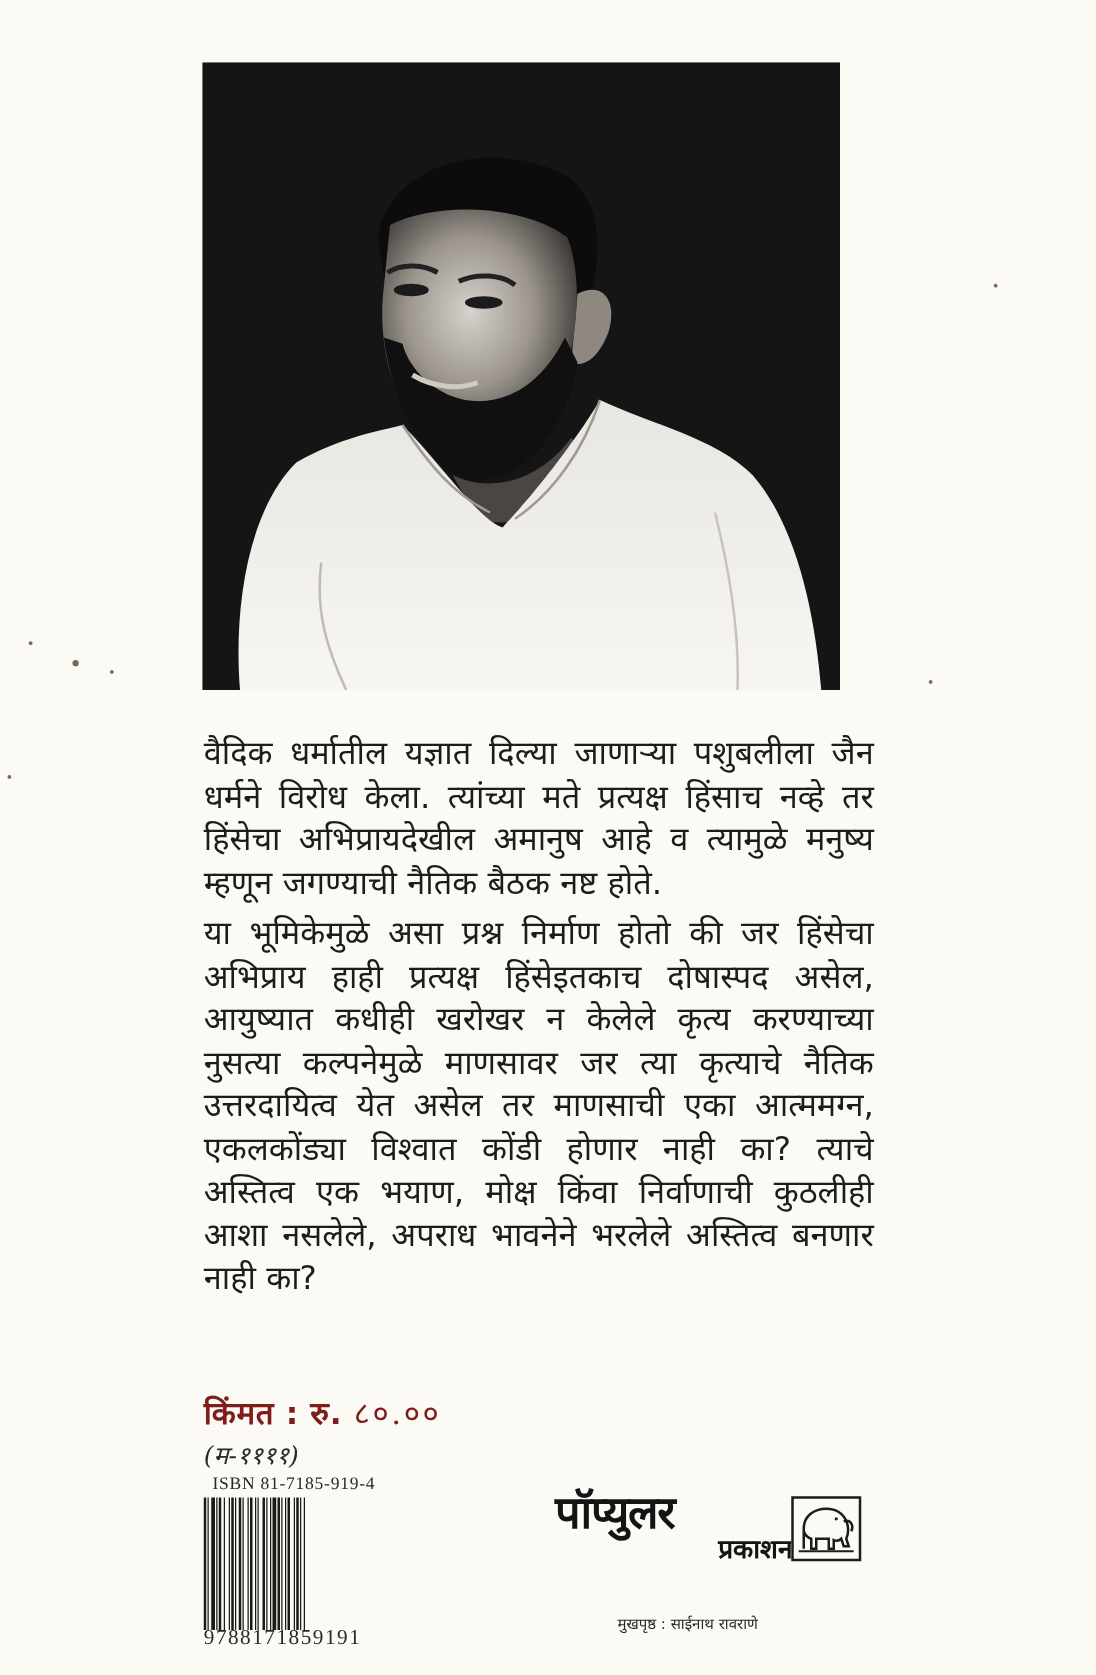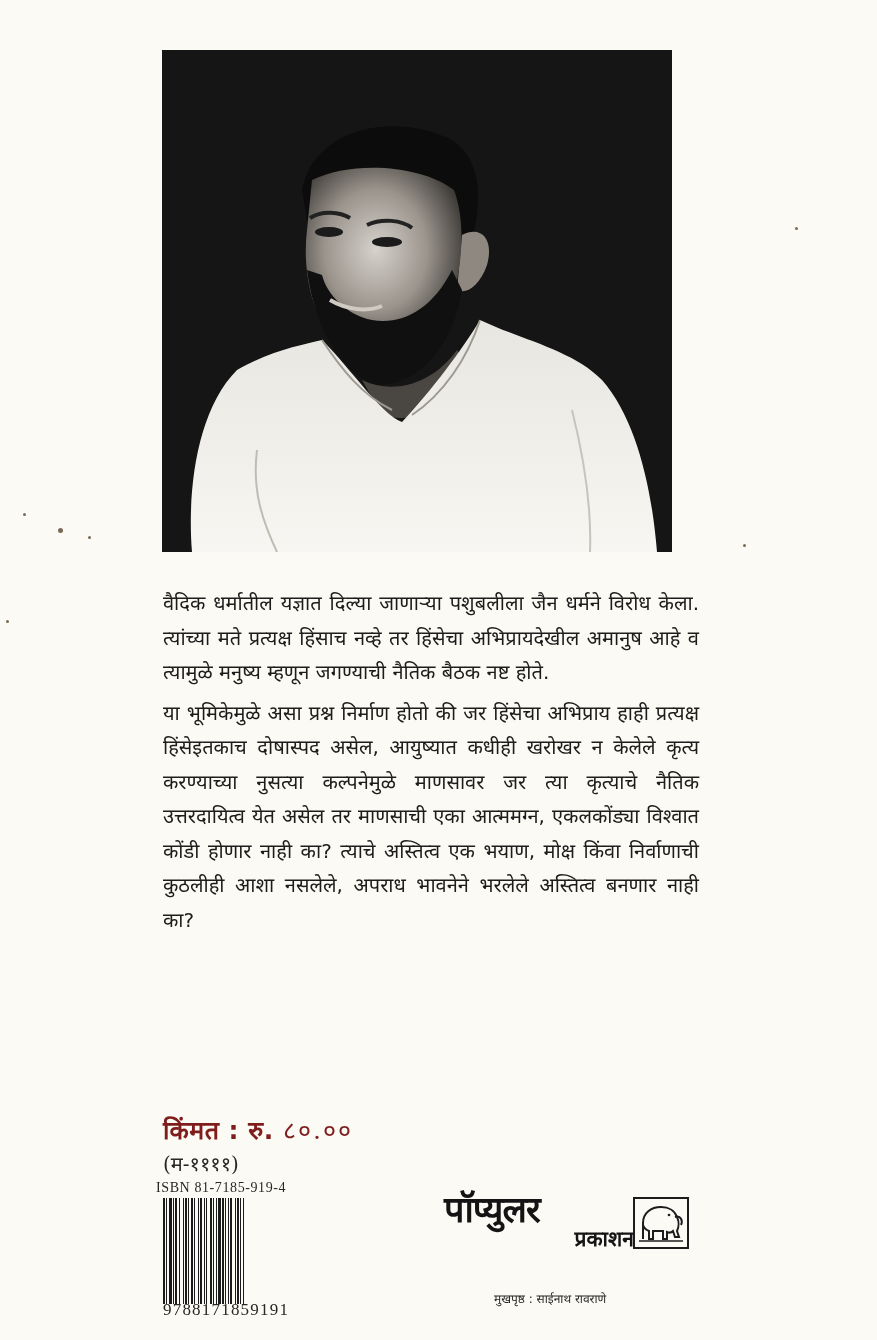--- a/index.html
+++ b/index.html
@@ -14,37 +14,38 @@
   
   .photo {
     position:absolute; left:162px; top:50px; width:510px; height:502px;
     background:#141414; overflow:hidden;
   }
   .photo svg { display:block; width:100%; height:100%; }
 
   
   .blurb { position:absolute; left:163px; top:586px; width:536px; }
   .para {
-    margin:0 0 6px 0; font-size:20px; line-height:34.5px;
+    margin:0 0 6px 0; font-size:26px; line-height:34.5px;
     text-align:justify; text-align-last:left; color:#1e1c1b;
   }
   .para.last { text-align-last:left; }
 
   
   .price {
     position:absolute; left:163px; top:1112px; font-size:25px; font-weight:bold;
     color:#7f1d1d; letter-spacing:0.5px;
   }
   .price .amount { font-weight:normal; font-family:"DejaVu Serif", serif; letter-spacing:2px; }
   .code {
     position:absolute; left:163px; top:1150px; font-size:20px; color:#2a2827;
     font-family:"DejaVu Serif", serif;
+    font-style:italic;
   }
   .isbn {
-    position:absolute; left:156px; top:1180px; font-size:14px; color:#2a2827;
+    position:absolute; left:170px; top:1180px; font-size:14px; color:#2a2827;
     font-family:"Liberation Serif", serif; letter-spacing:0.6px;text-align:center;
   }
   .barcode {
     position:absolute; left:163px; top:1198px; width:153px; height:106px;
     display:flex; align-items:stretch;
   }
   .barcode span { display:block; height:100%; }
   .barcode-num {
     position:absolute; left:163px; top:1300px; font-size:17px; color:#2a2827;
     font-family:"Liberation Serif", serif; letter-spacing:1.2px;

